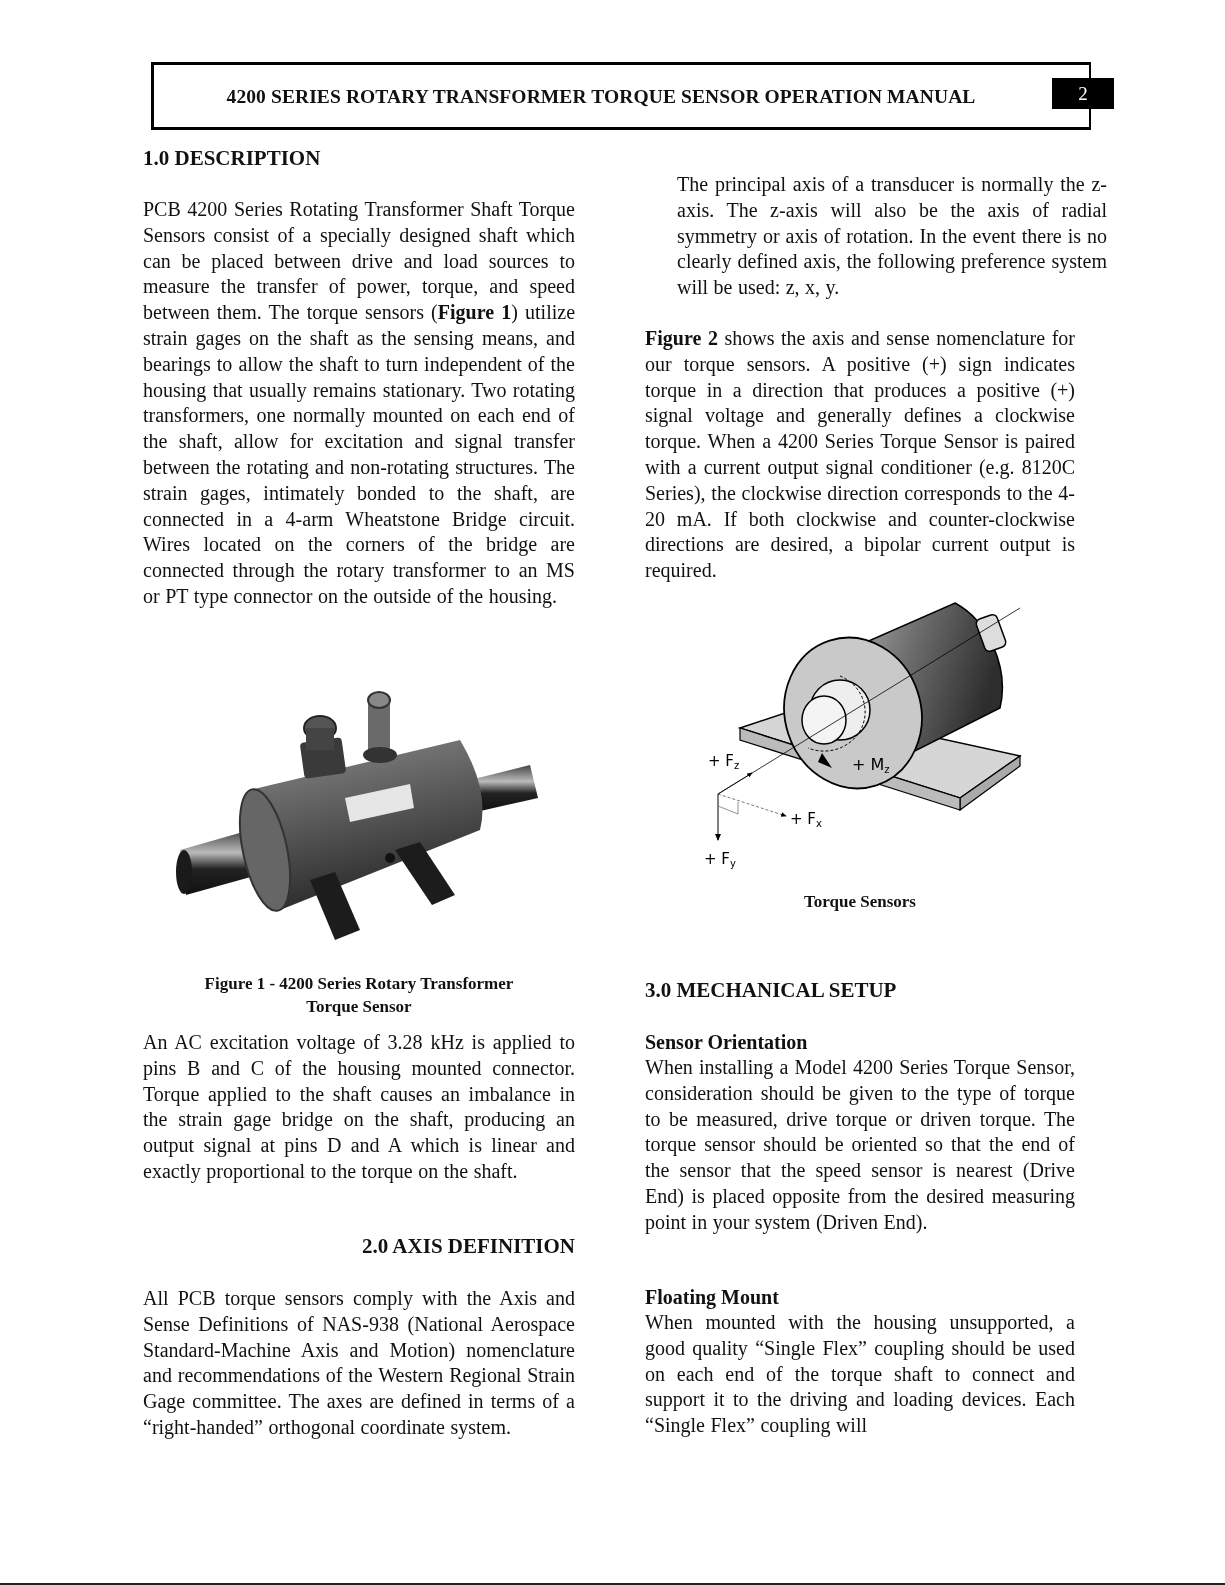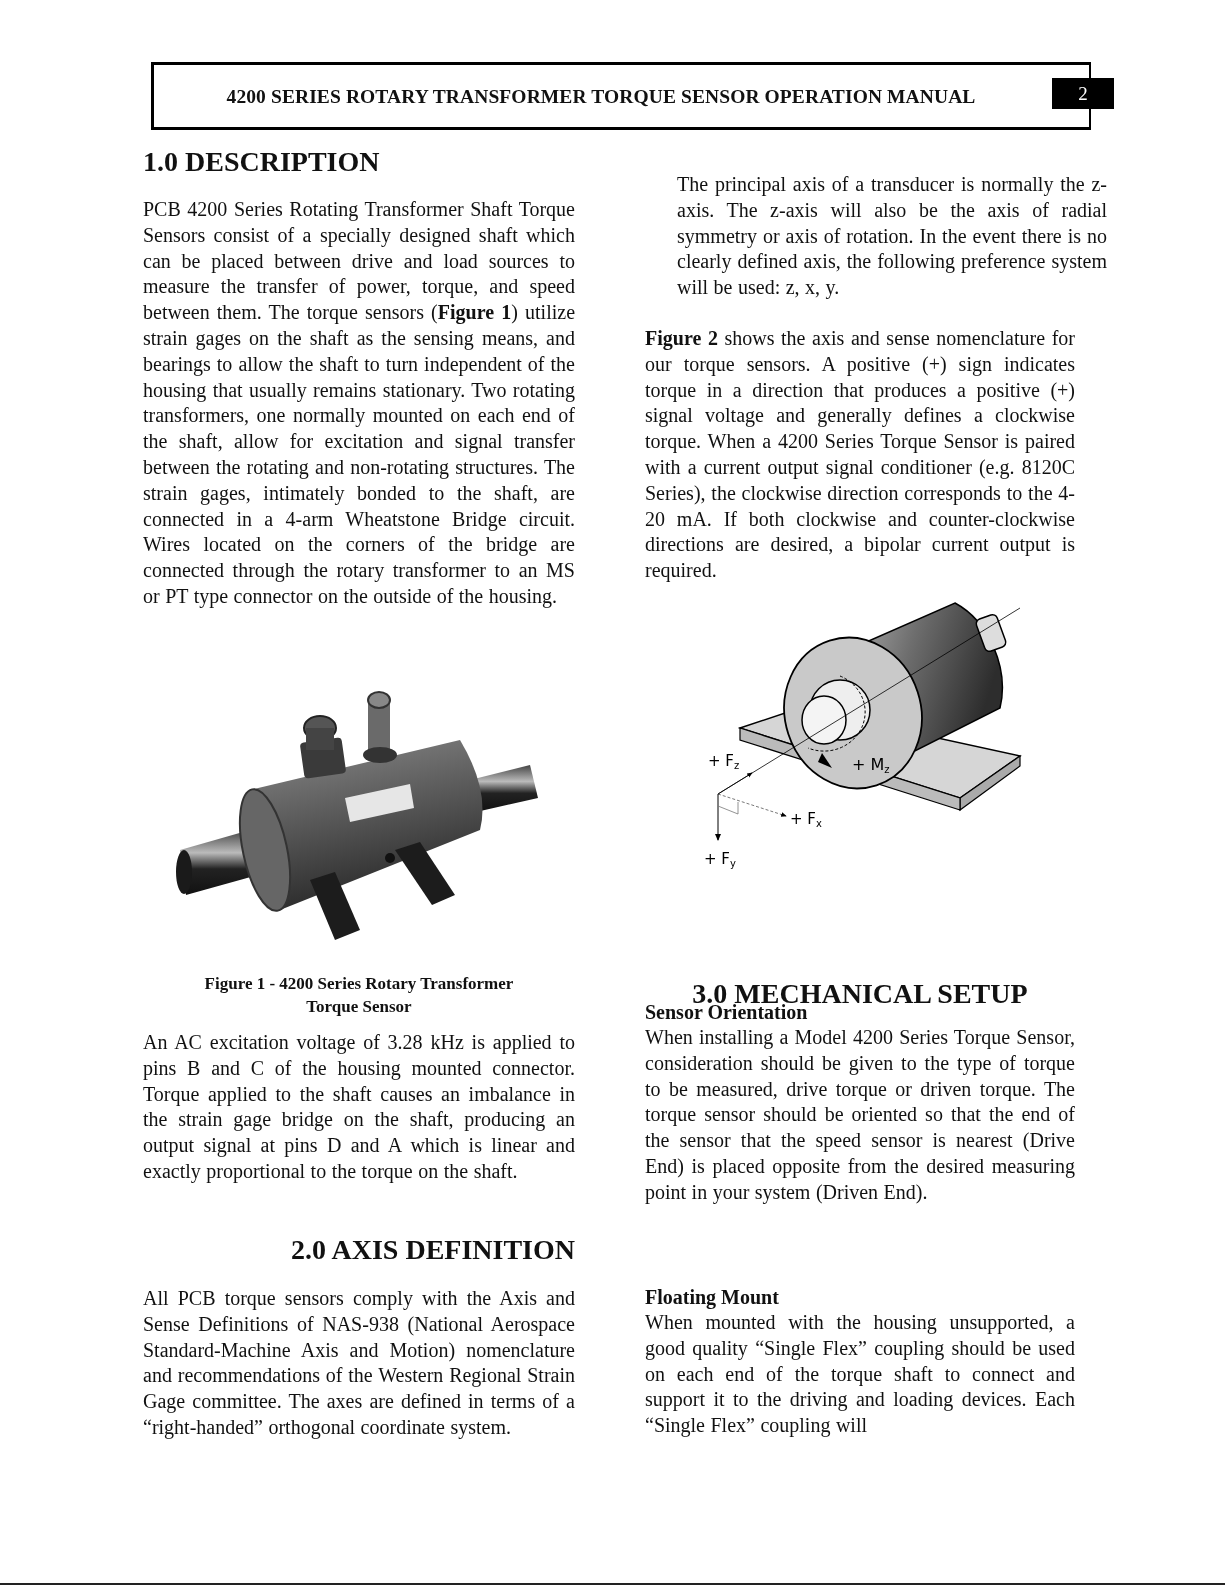--- a/index.html
+++ b/index.html
@@ -15,21 +15,21 @@
     position: absolute; left: 151px; top: 86px; width: 900px; text-align: center;
     font-weight: bold; font-size: 19.5px; letter-spacing: 0.1px; white-space: nowrap;
   }
   .page-badge {
     position: absolute; left: 1052px; top: 78px; width: 62px; height: 31px;
     background: #000; color: #fff; font-size: 19px; text-align: center; line-height: 31px;
   }
   .col { position: absolute; width: 432px; }
   .col-left { left: 143px; }
   .col-right { left: 645px; width: 430px; }
-  .h1 { font-weight: bold; font-size: 28px; margin: 0; white-space: nowrap; }
+  .h1 { font-weight: bold; font-size: 21px; margin: 0; white-space: nowrap; }
   .h2 { font-weight: bold; font-size: 20px; margin: 0; line-height: 26px; }
   p.body {
     margin: 0; font-size: 20px; line-height: 25.8px; text-align: justify;
     text-align-last: left; word-spacing: 0.5px;
   }
   .caption {
     font-weight: bold; font-size: 17px; line-height: 23px; text-align: center; margin: 0;
   }
   b { font-weight: bold; }
   .fig { position: absolute; }
@@ -150,27 +150,28 @@
 
   <polyline points="28,218 48,226 48,214" fill="none" stroke="#777" stroke-width="0.8"></polyline>
 
   <text x="18" y="178" font-family="DejaVu Sans, sans-serif" font-size="15"><tspan>+ F</tspan><tspan font-size="10" dy="3">z</tspan></text>
   <text x="162" y="182" font-family="DejaVu Sans, sans-serif" font-size="16"><tspan>+ M</tspan><tspan font-size="10" dy="3">z</tspan></text>
   <text x="100" y="236" font-family="DejaVu Sans, sans-serif" font-size="15"><tspan>+ F</tspan><tspan font-size="10" dy="3">x</tspan></text>
   <text x="14" y="276" font-family="DejaVu Sans, sans-serif" font-size="15"><tspan>+ F</tspan><tspan font-size="10" dy="3">y</tspan></text>
 </svg>
 
 <div class="col col-right" style="top:890px;">
+  <p class="caption">Torque Sensors</p>
 </div>
 
-<div class="col col-right" style="top:978px;text-align:center;">
+<div class="col col-right" style="top:978px;">
   <h1 class="h1">3.0  MECHANICAL SETUP</h1>
 </div>
 
-<div class="col col-right" style="top:999px;">
+<div class="col col-right" style="top:1029px;">
   <div class="h2">Sensor Orientation</div>
   <p class="body">When installing a Model 4200 Series Torque Sensor, consideration should be given to the type of torque to be measured, drive torque or driven torque.  The torque sensor should be oriented so that the end of the sensor that the speed sensor is nearest (Drive End) is placed opposite from the desired measuring point in your system (Driven End).</p>
 </div>
 
 <div class="col col-right" style="top:1284px;">
   <div class="h2">Floating Mount</div>
   <p class="body">When mounted with the housing unsupported, a good quality “Single Flex” coupling should be used on each end of the torque shaft to connect and support it to the driving and loading devices.  Each “Single Flex” coupling will</p>
 </div>
 
 <div class="scan-line"></div>

